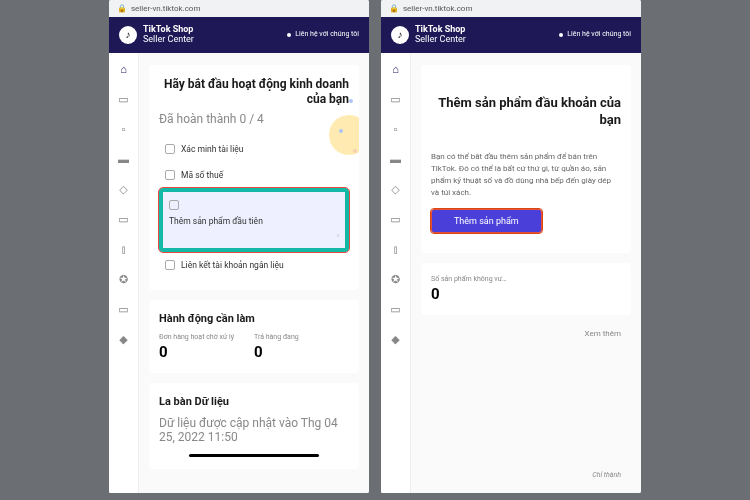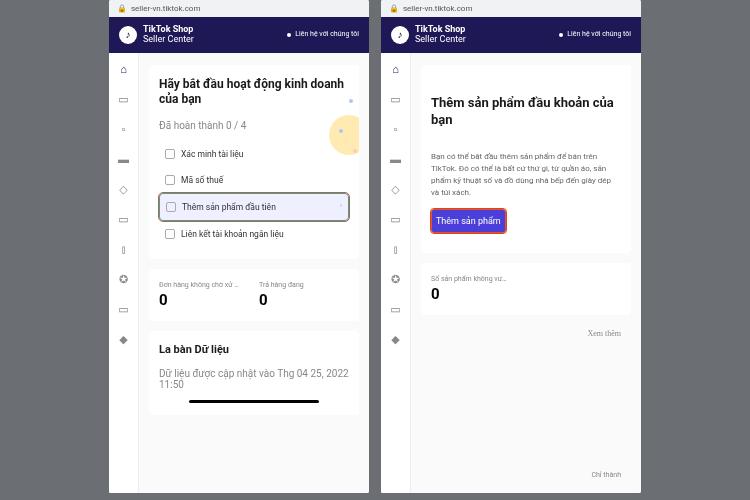--- a/index.html
+++ b/index.html
@@ -13,37 +13,37 @@
   .logo-txt { font-size: 9px; line-height: 1.1; }
   .logo-txt .l1 { font-weight: 700; }
   .hdr-right { margin-left: auto; font-size: 7px; line-height: 1.1; display: flex; align-items: center; gap: 4px; }
   .vn-dot { width: 4px; height: 4px; background: #fff; border-radius: 50%; }
   .body { display: flex; flex: 1; background: #fafafb; min-height: 440px; }
   .side { width: 30px; background: #fff; border-right: 1px solid #eee; display: flex; flex-direction: column; align-items: center; padding-top: 10px; gap: 16px; }
   .side-ic { width: 14px; height: 14px; color: #888; display: flex; align-items: center; justify-content: center; font-size: 11px; }
   .side-ic.active { color: #1f1857; }
   .main { flex: 1; padding: 12px 10px; display: flex; flex-direction: column; gap: 10px; }
   .card { background: #fff; border-radius: 4px; padding: 12px 10px; position: relative; }
-  .h1 { font-size: 12px; font-weight: 700; color: #1a1a1a; line-height: 1.3; margin-bottom: 4px; }
-  .sub { font-size: 10px; color: #888; margin-bottom: 10px; margin-top: 12px; }
+  .h1 { font-size: 12px; font-weight: 700; color: #1a1a1a; line-height: 1.3; margin-bottom: 4px; text-align: right; }
+  .sub { font-size: 12px; color: #888; margin-bottom: 10px; }
   .task { display: flex; gap: 6px; padding: 8px 6px; font-size: 8.5px; color: #333; border-radius: 4px; }
-  .task.hl { background: #eef0ff; border: 1px solid #14b8a6; outline: 1px solid #e74c3c; }
+  .task.hl { background: #eef0ff; border: 4px solid #14b8a6; outline: 1px solid #e74c3c; flex-direction: column; }
   .task-ic { width: 10px; height: 10px; border: 1px solid #aaa; border-radius: 2px; flex-shrink: 0; }
   .task-chev { margin-left: auto; color: #aaa; font-size: 7px; }
   .illus { position: absolute; right: 0; top: 30px; width: 38px; height: 90px; opacity: 0.5; overflow: hidden; }
   .illus::before { content: ""; position: absolute; right: -10px; top: 20px; width: 40px; height: 40px; background: #ffd966; border-radius: 50%; }
   .illus::after { content: ""; position: absolute; right: 6px; top: 4px; width: 4px; height: 4px; background: #5b8def; border-radius: 50%; box-shadow: -10px 30px 0 #5b8def, 4px 50px 0 #f4a261; }
   .h2 { font-size: 11px; font-weight: 700; color: #1a1a1a; margin-bottom: 8px; }
   .metrics { display: flex; gap: 20px; }
   .metric-lbl { font-size: 7px; color: #888; margin-bottom: 2px; white-space: nowrap; overflow: hidden; text-overflow: ellipsis; max-width: 80px; }
   .metric-val { font-size: 15px; font-weight: 700; color: #000; }
   .p-desc { font-size: 8px; color: #666; line-height: 1.5; margin-bottom: 10px; margin-top: 22px; }
-  .btn-primary { background: #4b3fd9; color: #fff; border: 1.5px solid #e74c3c; outline: 1px solid #d9480f; padding: 6px 4px; font-size: 9px; border-radius: 3px; display: inline-block; cursor: pointer; }
-  .xem { font-size: 8px; color: #888; text-align: right; padding: 4px 10px; font-family: Liberation Serif, serif; }
-  .chi { font-size: 7px; color: #888; text-align: right; padding: 2px 10px; }
+  .btn-primary { background: #4b3fd9; color: #fff; border: 1.5px solid #e74c3c; outline: 1px solid #d9480f; padding: 6px 22px; font-size: 9px; border-radius: 3px; display: inline-block; cursor: pointer; }
+  .xem { font-size: 8px; color: #888; text-align: right; padding: 4px 10px; }
+  .chi { font-size: 7px; color: #888; text-align: right; padding: 2px 10px; font-style: italic; }
   .blackbar { height: 3px; background: #000; margin: 0 30px; border-radius: 2px; }
 </style>
 </head>
 <body>
 
 <div class="wrap">
 
   <div class="phone">
     <div class="url-bar">
       <span class="url-lock">🔒</span>
@@ -90,23 +90,24 @@
               <span class="task-ic"></span>
               <span>Thêm sản phẩm đầu tiên</span>
               <span class="task-chev">›</span>
             </div>
           <div class="task">
               <span class="task-ic"></span>
               <span>Liên kết tài khoản ngân liệu</span>
             </div>
         </div>
         <div class="card">
+          <div class="h2">Hành động cần làm</div>
           <div class="metrics">
             <div>
-              <div class="metric-lbl">Đơn hàng không chờ xử lý</div>
+              <div class="metric-lbl">Đơn hàng hoạt chờ xử lý</div>
               <div class="metric-val">0</div>
             </div>
             <div>
               <div class="metric-lbl">Trả hàng đang</div>
               <div class="metric-val">0</div>
             </div>
           </div>
         </div>
         <div class="card">
           <div class="h2">La bàn Dữ liệu</div>

